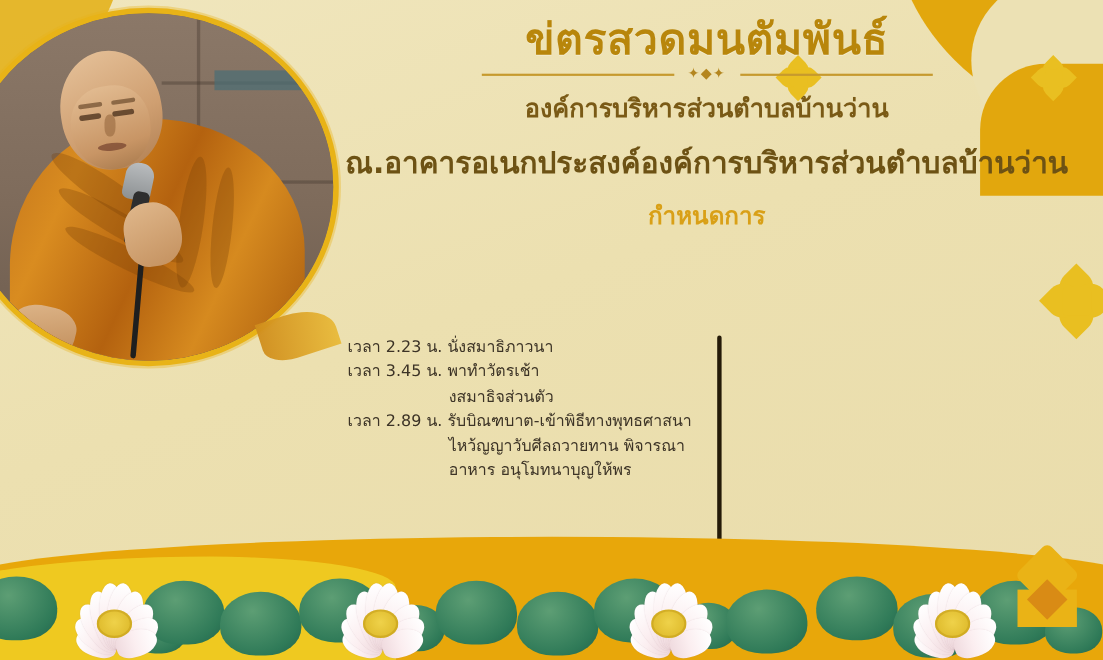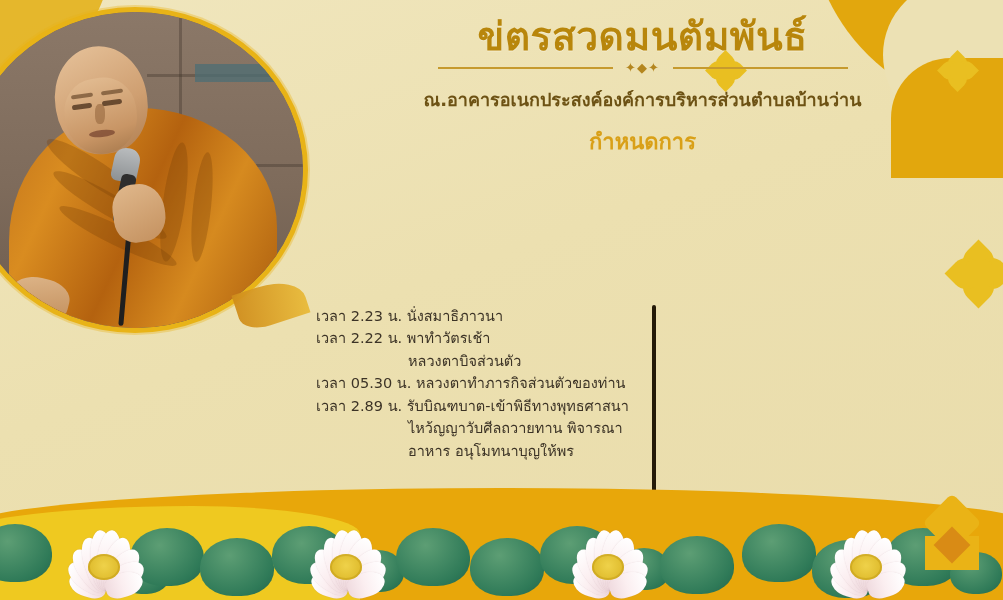--- a/index.html
+++ b/index.html
@@ -128,21 +128,21 @@
   .title-rule:before{left:10px;width:175px;}
   .title-rule:after{right:10px;width:175px;}
   .rule-gem{
     position:absolute;left:50%;top:0;transform:translateX(-50%);
     color:#b4861f;font-size:13px;line-height:14px;letter-spacing:1px;
   }
   .l2{font-size:23px;font-weight:bold;color:#7a5a16;margin-top:5px;}
   .l3{font-size:23px;font-weight:bold;color:#6d5214;margin-top:12px;}
   .l4{font-size:31px;font-weight:bold;color:#e5ab17;margin-top:9px;
       text-shadow:0 1px 1px rgba(120,80,0,.22);}
-  .l5{font-size:18px;font-weight:bold;color:#6d5214;margin-top:10px;}
+  .l5{font-size:27px;font-weight:bold;color:#6d5214;margin-top:10px;}
   .l6{font-size:22px;font-weight:bold;color:#d9a017;margin-top:10px;text-align:center;}
 
   
   .schedule{position:absolute;left:296px;right:10px;top:305px;height:215px;display:flex;}
   .col{position:relative;}
   .col-left{width:346px;padding-right:14px;}
   .col-right{flex:1;padding-left:20px;}
   .divider{
     position:absolute;left:652px;top:305px;width:4px;height:206px;
     background:#241a08;border-radius:2px;
@@ -259,42 +259,42 @@
         <i></i>
         <i></i>
         <i></i>
         <b></b>
       </div>
 
     <div class="title">ข่ตรสวดมนตัมพันธ์</div>
     <div class="title-rule">
       <span class="rule-gem">✦◆✦</span>
     </div>
+    <div class="l2">องค์การบริหารส่วนตำบลบ้านว่าน</div>
     <div class="l5">ณ.อาคารอเนกประสงค์องค์การบริหารส่วนตำบลบ้านว่าน</div>
     <div class="l6">กำหนดการ</div>
   </div>
 
   <div class="quatrefoil" id="qf-edge">
       <i></i>
       <i></i>
       <i></i>
       <i></i>
       <b></b>
     </div>
 
   <div class="divider"></div>
   <div class="schedule">
 
 
     <div class="col col-right">
       <ul class="items" id="day2-items">
           <li>เวลา 2.23 น. นั่งสมาธิภาวนา</li>
-          <li>เวลา 2.22 น. พาทำวัตรเช้า</li>
-          <li class="indent">หลวงตาบิจส่วนตัว</li>
-          <li>เวลา 05.30 น. หลวงตาทำภารกิจส่วนตัวของท่าน</li>
+          <li>เวลา 3.45 น. พาทำวัตรเช้า</li>
+          <li class="indent">งสมาธิจส่วนตัว</li>
           <li>เวลา 2.89 น. รับบิณฑบาต-เข้าพิธีทางพุทธศาสนา</li>
           <li class="indent">ไหว้ญญาวับศีลถวายทาน พิจารณา</li>
           <li class="indent">อาหาร อนุโมทนาบุญให้พร</li>
         </ul>
     </div>
 
   </div>
 
   <div class="band"></div>
   <div class="band2" style="left:-60px;"></div>

